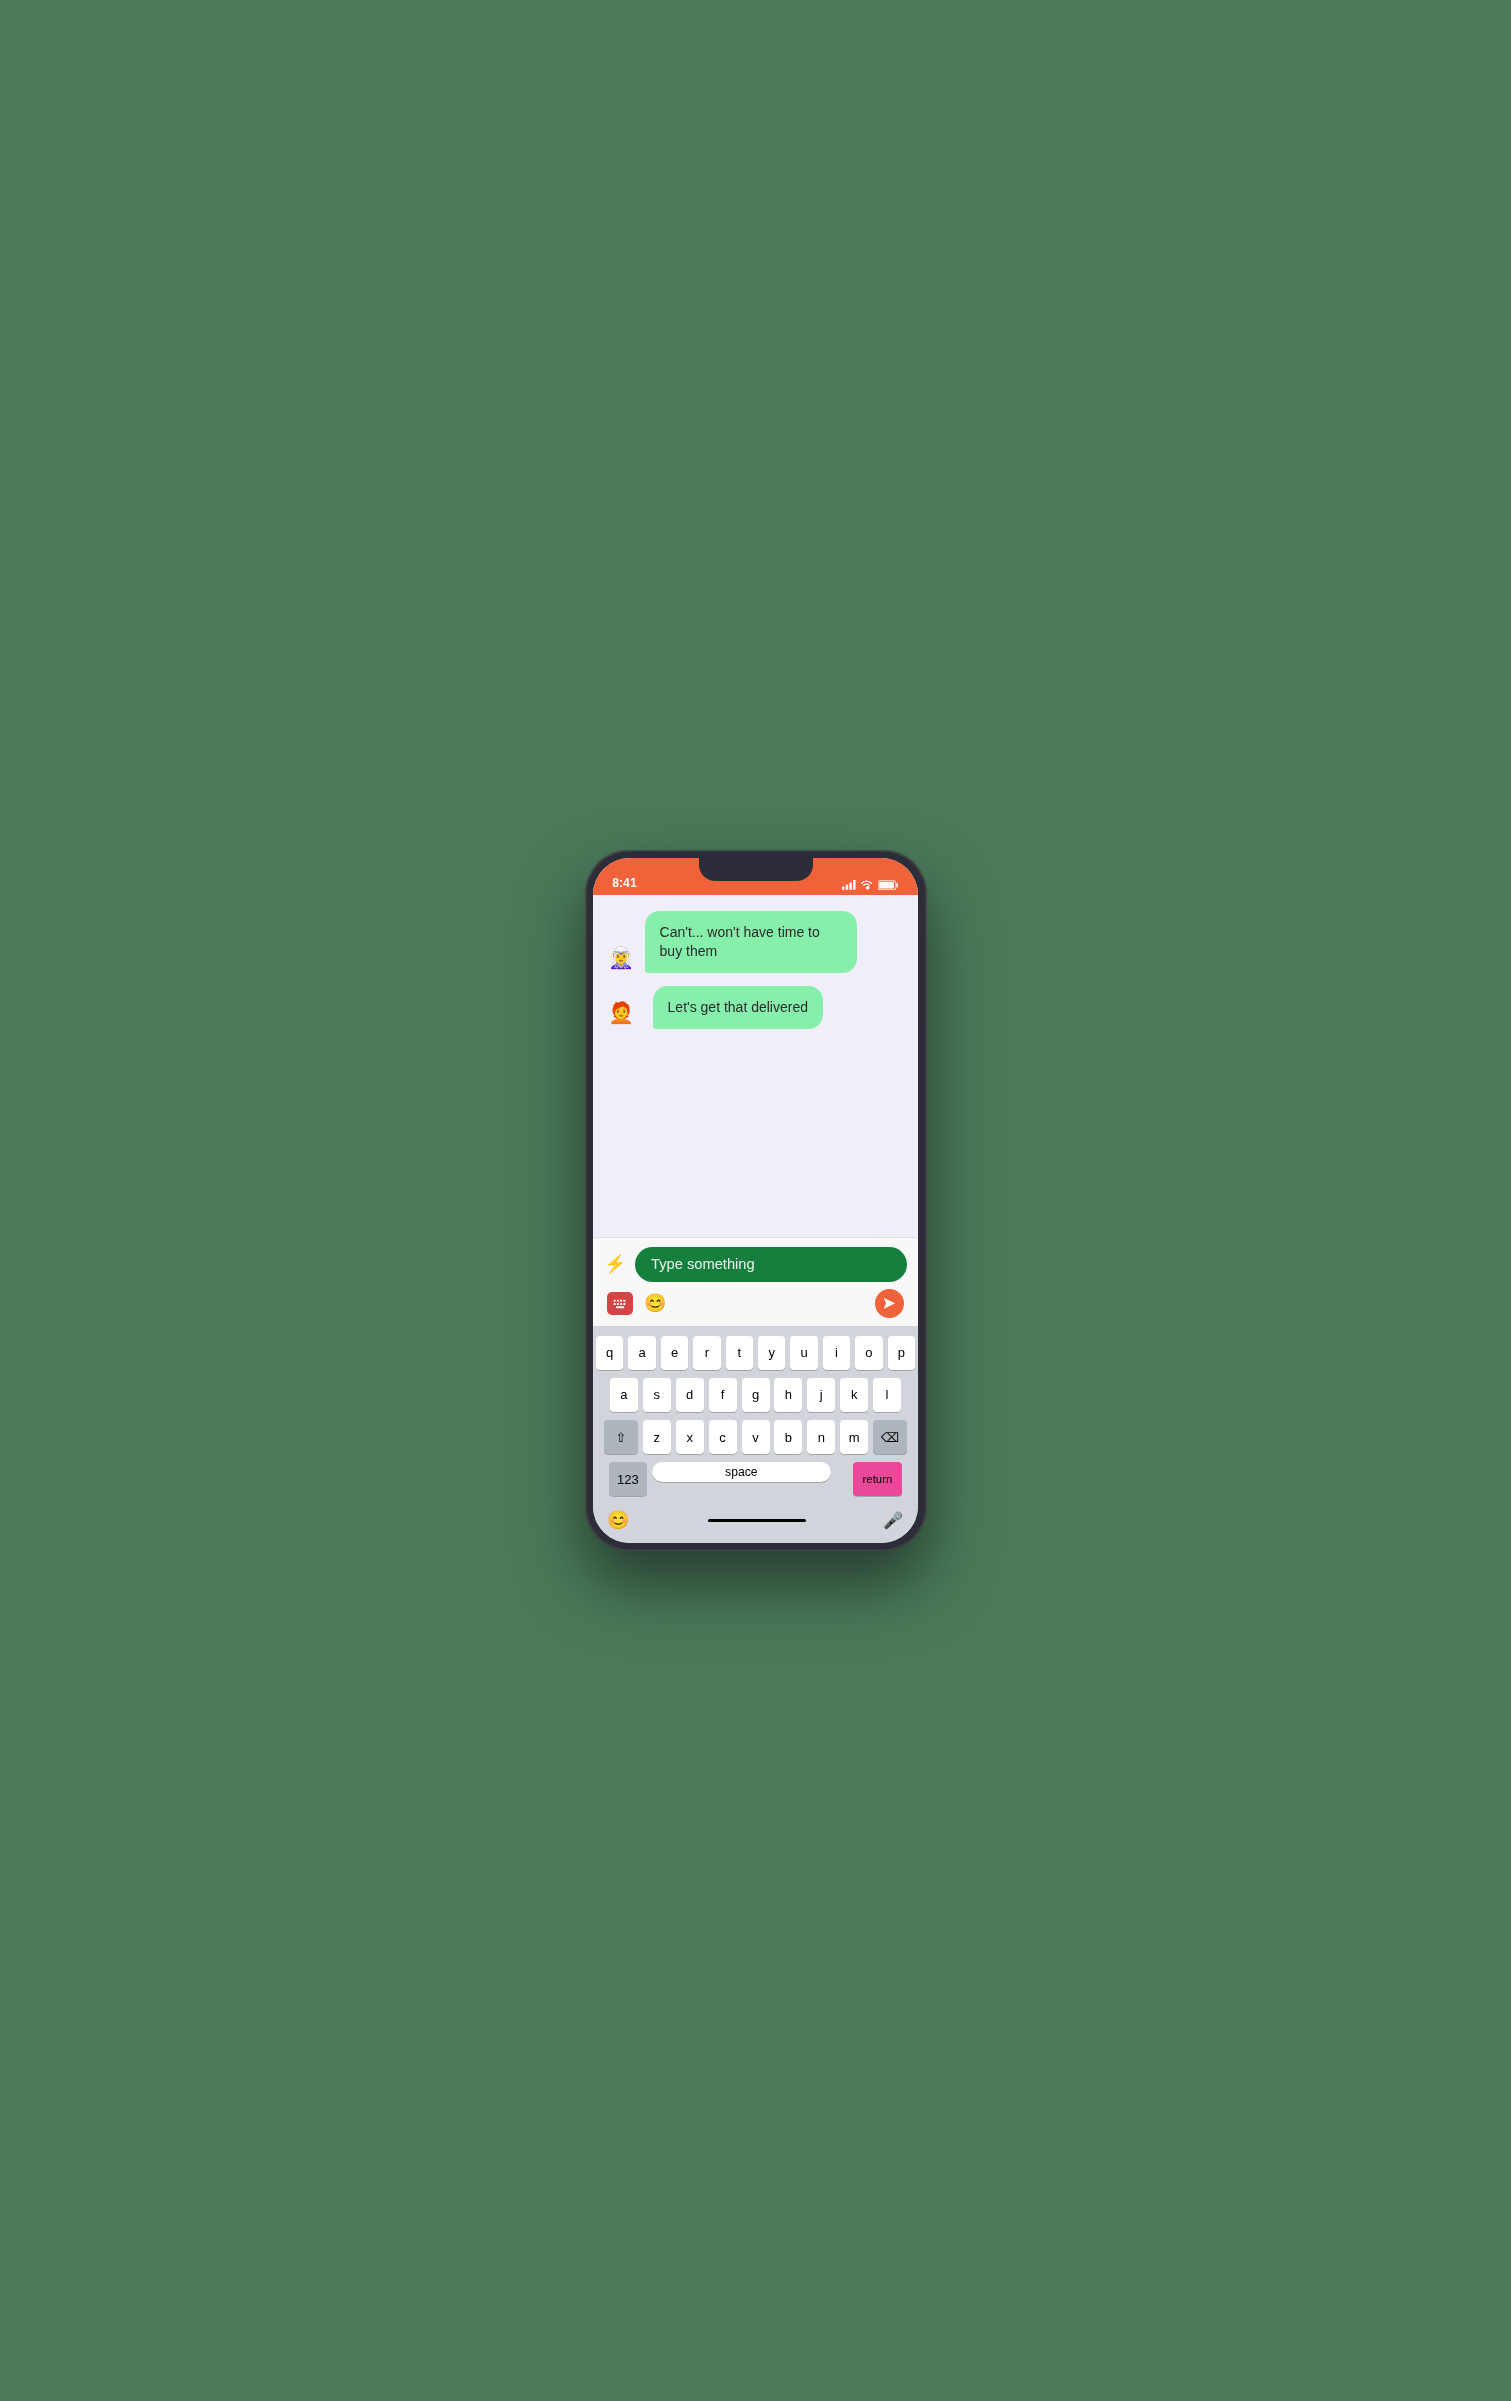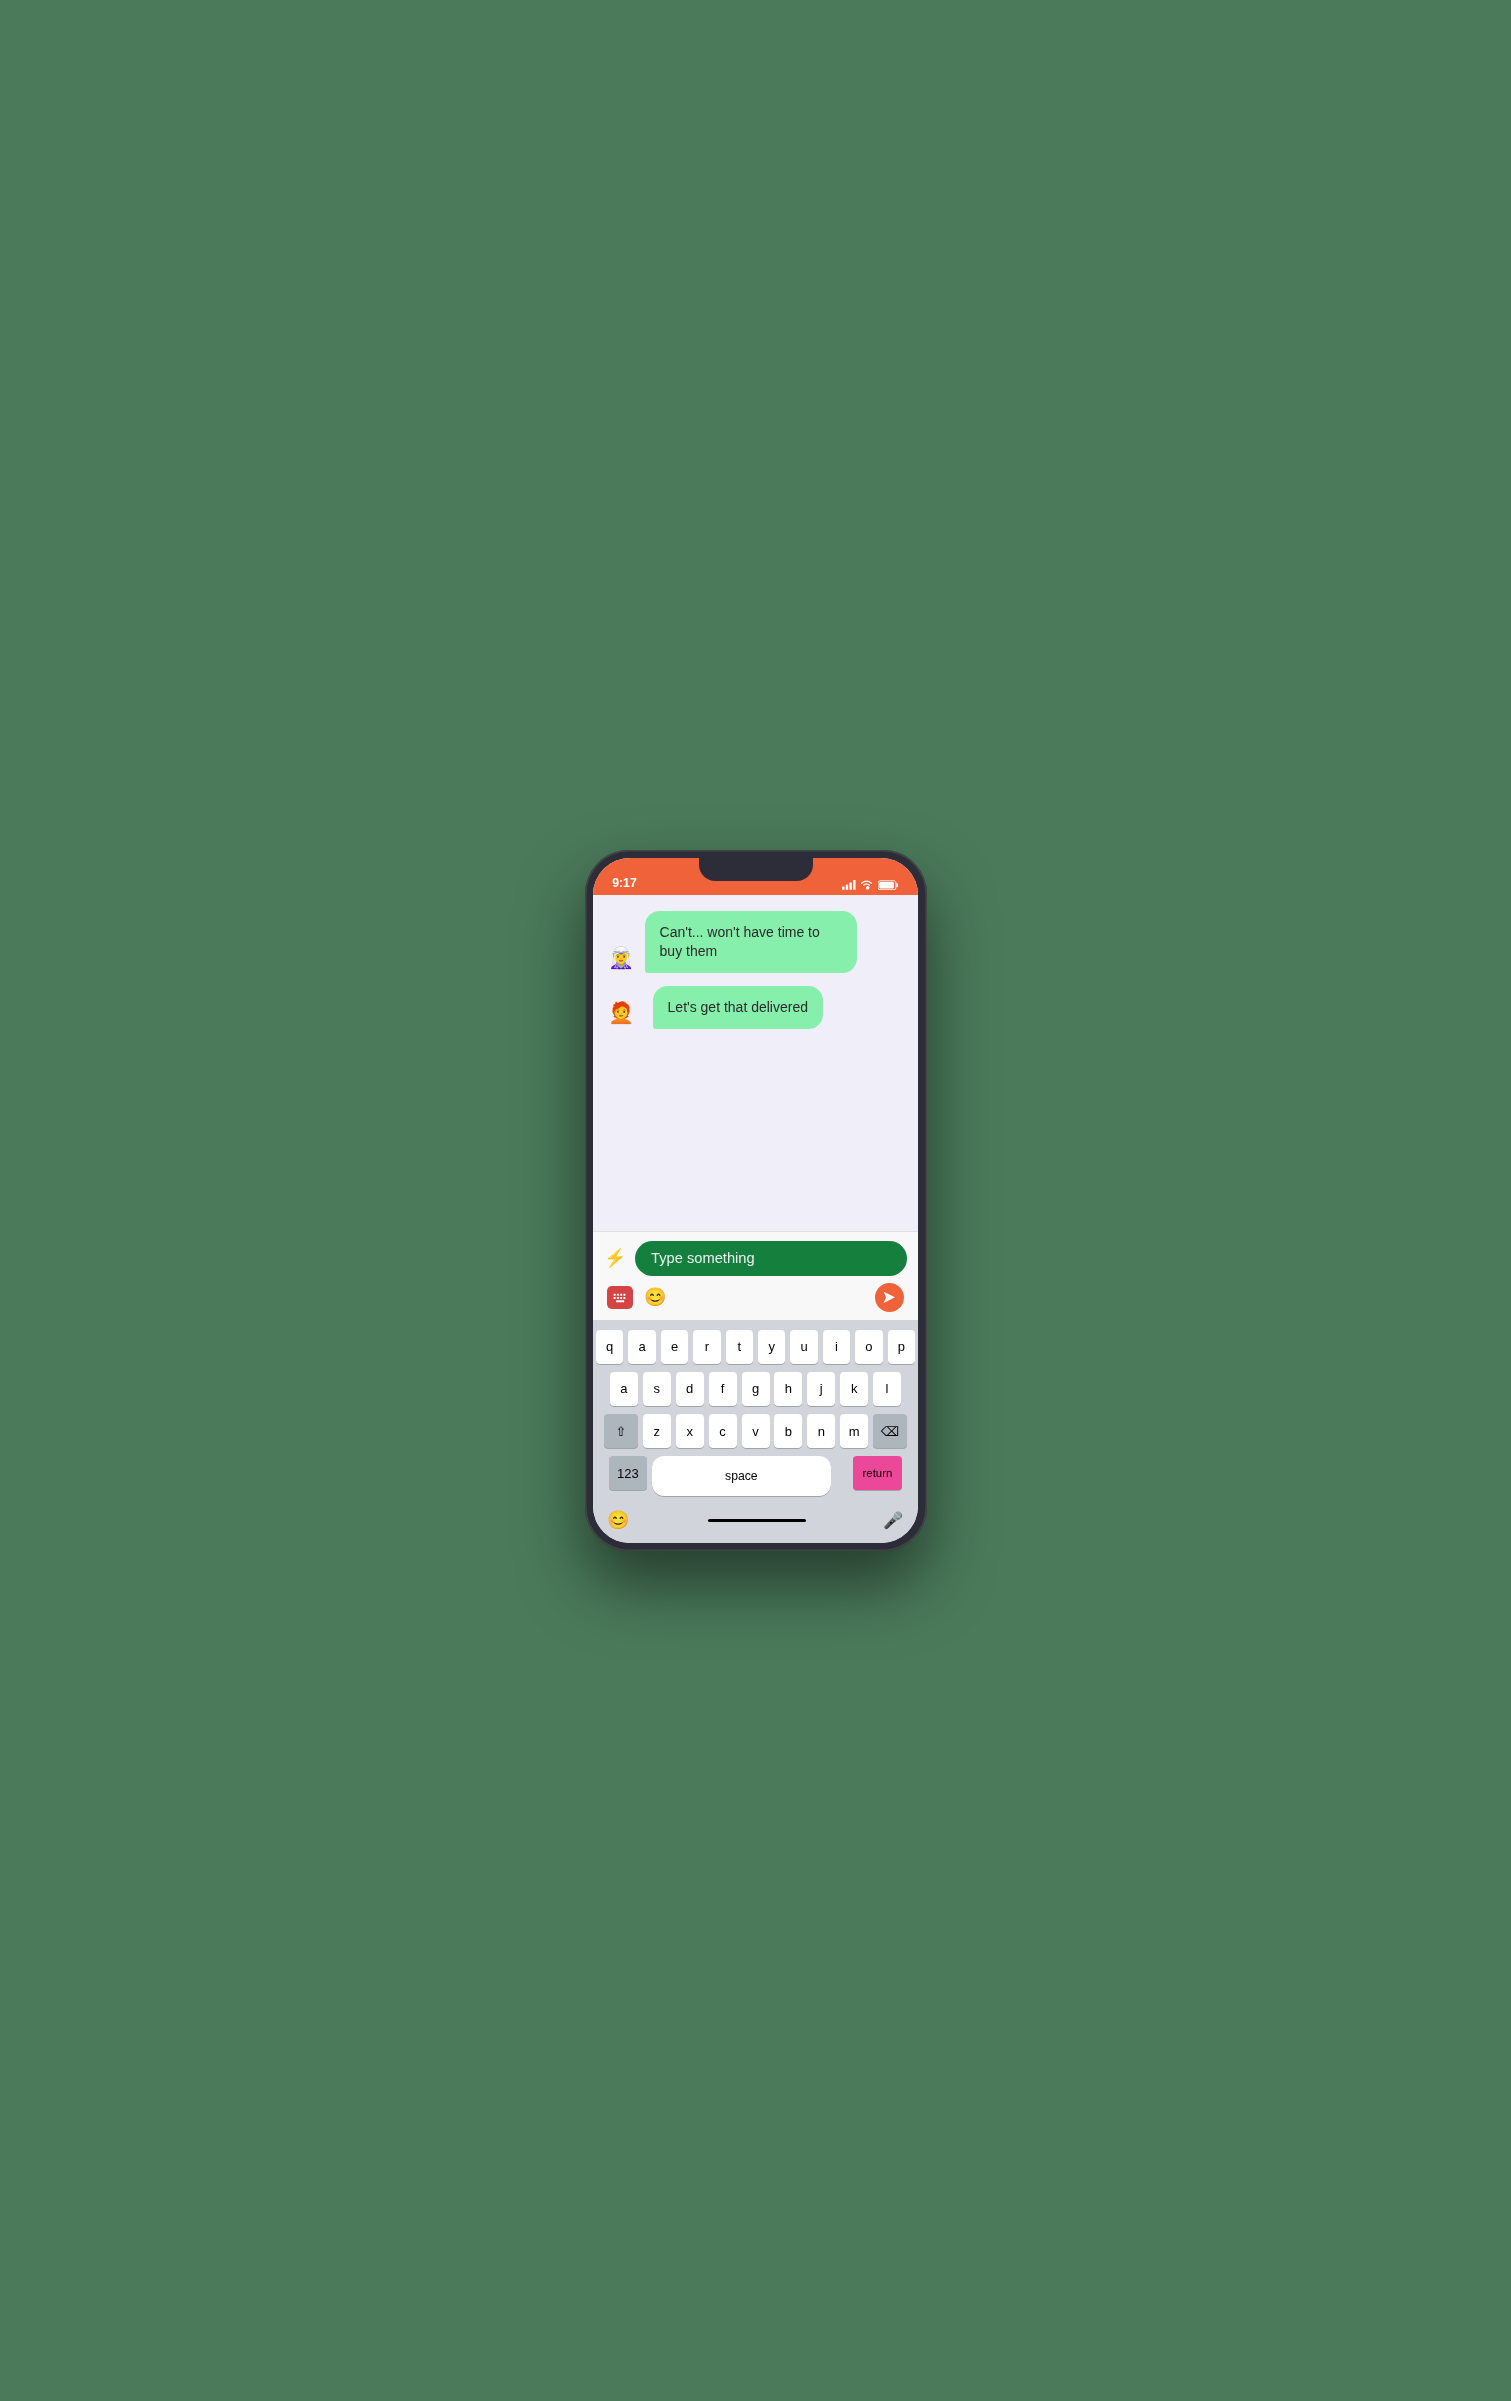--- a/index.html
+++ b/index.html
@@ -306,21 +306,21 @@
 
     .key-dark {
       background: #adb5bd;
       color: #000;
     }
 
     .key-space {
       background: #fff;
       border-radius: 12px;
       flex: 1;
-      height: 40px;
+      height: 20px;
       display: flex;
       align-items: center;
       justify-content: center;
       font-size: 12.2px;
       color: #000;
       box-shadow: 0 0.8px 0 rgba(0,0,0,0.3);
       cursor: pointer;
       max-width: 179px;
     }
 
@@ -380,21 +380,21 @@
   </style>
 </head>
 <body>
 
 <div class="phone-outer">
   <div class="phone-inner">
 
     <div class="notch"></div>
 
     <div class="status-bar">
-      <span class="status-time">9:17</span>
+      <span class="status-time">8:41</span>
       <div class="status-icons">
 
         <svg width="14" height="9.8" viewBox="0 0 17 12">
           <rect x="0" y="8" width="3" height="4" rx="0.5"></rect>
           <rect x="4.5" y="5.5" width="3" height="6.5" rx="0.5"></rect>
           <rect x="9" y="3" width="3" height="9" rx="0.5"></rect>
           <rect x="13.5" y="0" width="3" height="12" rx="0.5"></rect>
         </svg>
 
         <svg width="13" height="9.8" viewBox="0 0 16 12">

